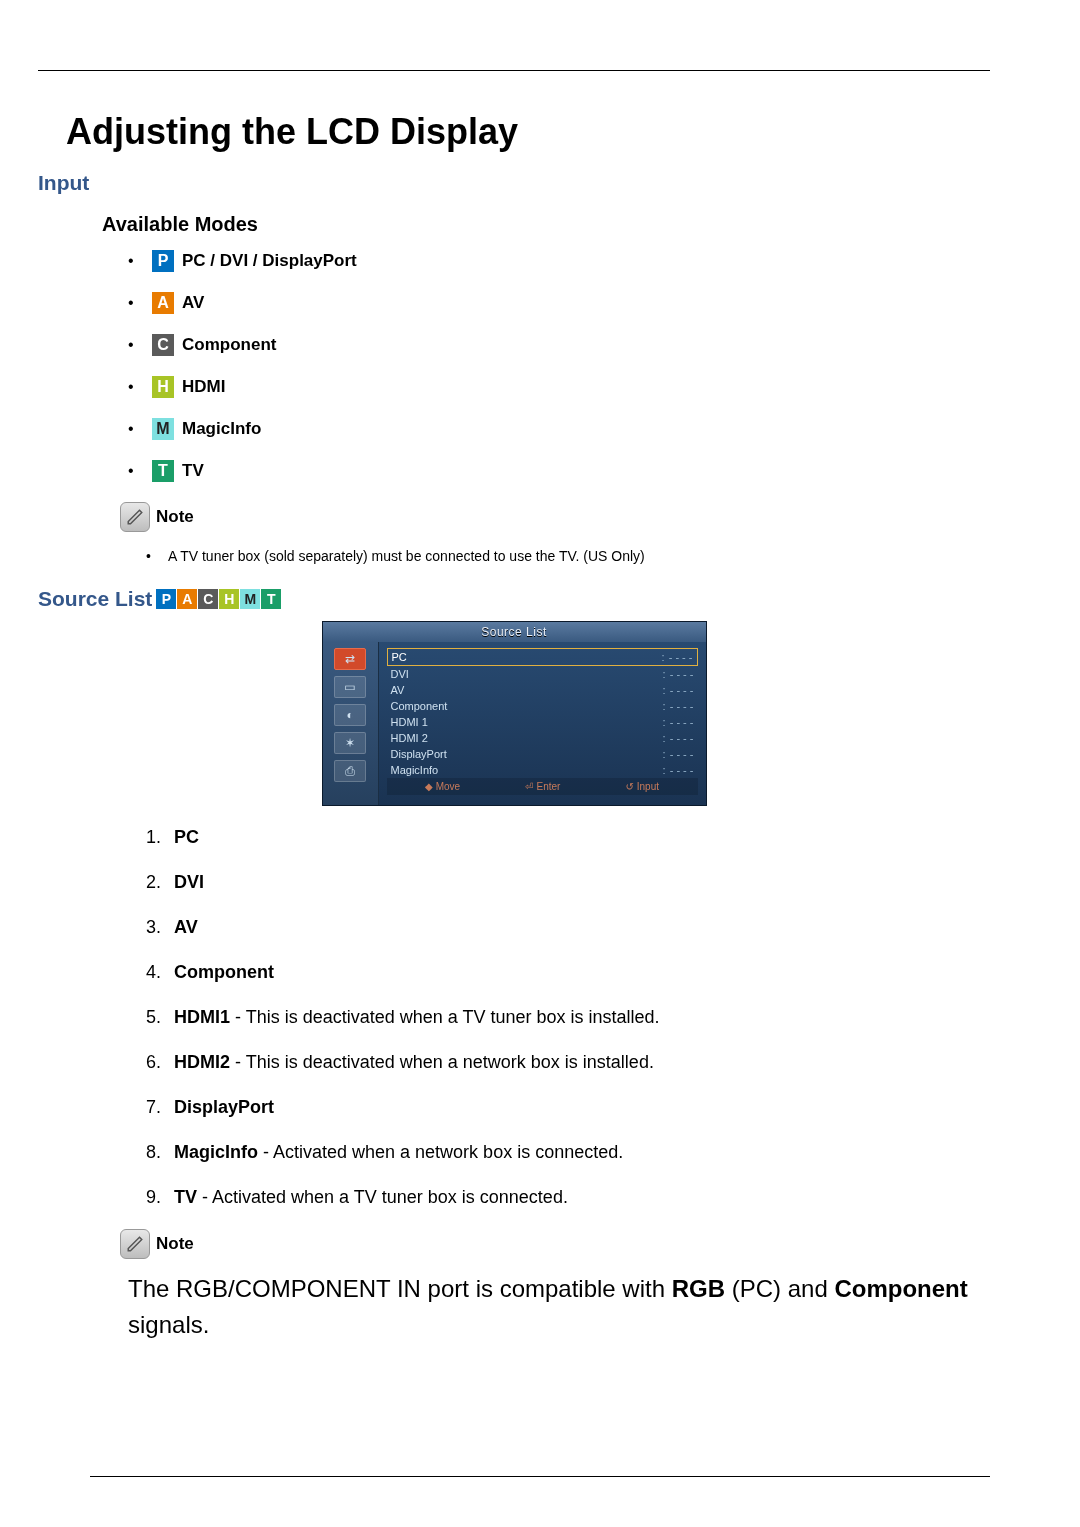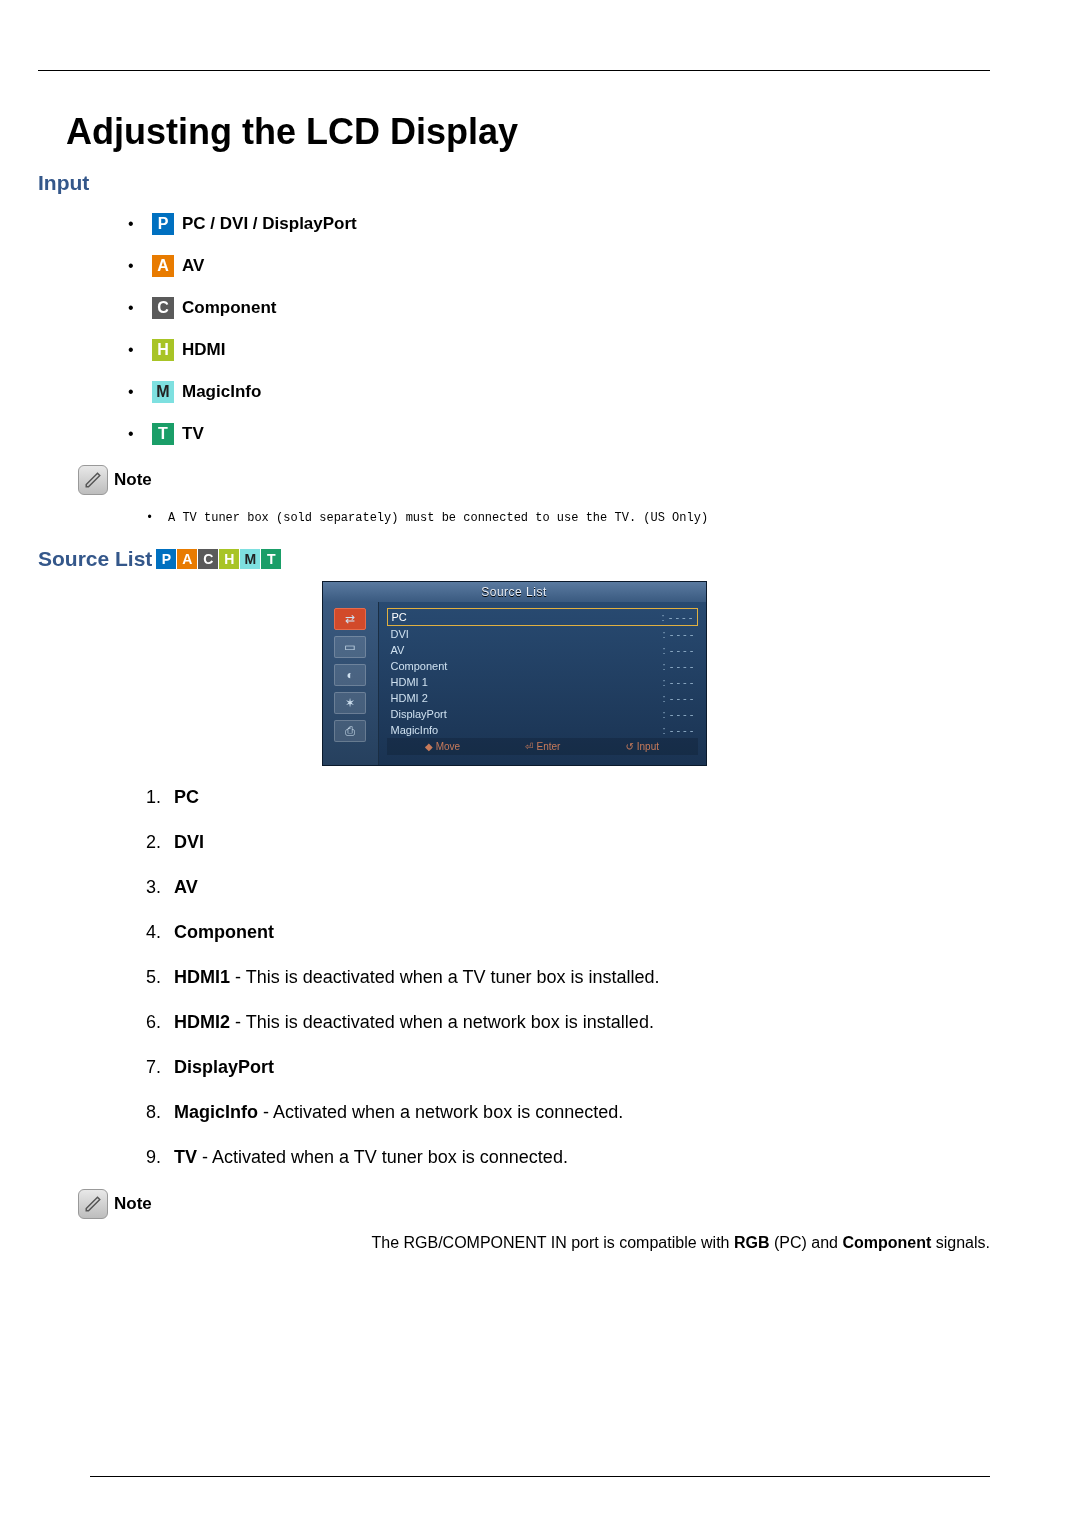--- a/index.html
+++ b/index.html
@@ -74,21 +74,21 @@
       font-family: Arial, sans-serif;
     }
     .chip-P { background: #0070c0; }
     .chip-A { background: #e87b00; }
     .chip-C { background: #5a5a5a; }
     .chip-H { background: #a8c426; }
     .chip-M { background: #7ee0e0; color:#222; }
     .chip-T { background: #1a9e68; }
     .mode-label { font-weight: bold; text-align: right; }
     .note-block {
-      margin-left: 40px;
+      margin-left: 82px;
       margin-top: 10px;
       margin-bottom: 6px;
       display: flex;
       align-items: center;
     }
     .note-icon {
       width: 30px;
       height: 30px;
       background: linear-gradient(#e8e8e8, #bdbdbd);
       border: 1px solid #999;
@@ -98,24 +98,23 @@
       justify-content: center;
       margin-right: 6px;
     }
     .note-icon svg { width: 18px; height: 18px; }
     .note-label { font-weight: bold; font-size: 17px; }
     .note-list {
       list-style: none;
       margin: 14px 0 20px 108px;
     }
     .note-list li {
-      font-size: 12px;
+      font-size: 14px;
       margin-bottom: 16px;
       line-height: 1.5;
-      font-family: Liberation Mono, monospace;
     }
     .note-list li::before {
       content: "•";
       display: inline-block;
       width: 22px;
     }
     .source-list-heading {
       margin-left: 0;
       display: flex;
       align-items: center;
@@ -210,37 +209,37 @@
       counter-increment: item;
       position: relative;
       padding-left: 28px;
     }
     .numbered-list li::before {
       content: counter(item) ".";
       position: absolute;
       left: 0;
     }
     .final-note-text {
-      font-size: 16px;
+      font-size: 24px;
       line-height: 1.5;
       margin: 12px 0 0 90px;
-      text-align: right;
     }
     b { font-weight: bold; }
   </style>
 </head>
 <body>
 
 <div class="page">
   <hr class="hr-top">
 
   <h1>Adjusting the LCD Display</h1>
 
   <h2 class="section-heading">Input</h2>
 
+  <h3 class="sub-heading">Available Modes</h3>
 
   <ul class="modes-list">
     <li>
         <span class="mode-chip chip-P">P</span>
         <span class="mode-label">PC / DVI / DisplayPort</span>
       </li>
     <li>
         <span class="mode-chip chip-A">A</span>
         <span class="mode-label">AV</span>
       </li>

